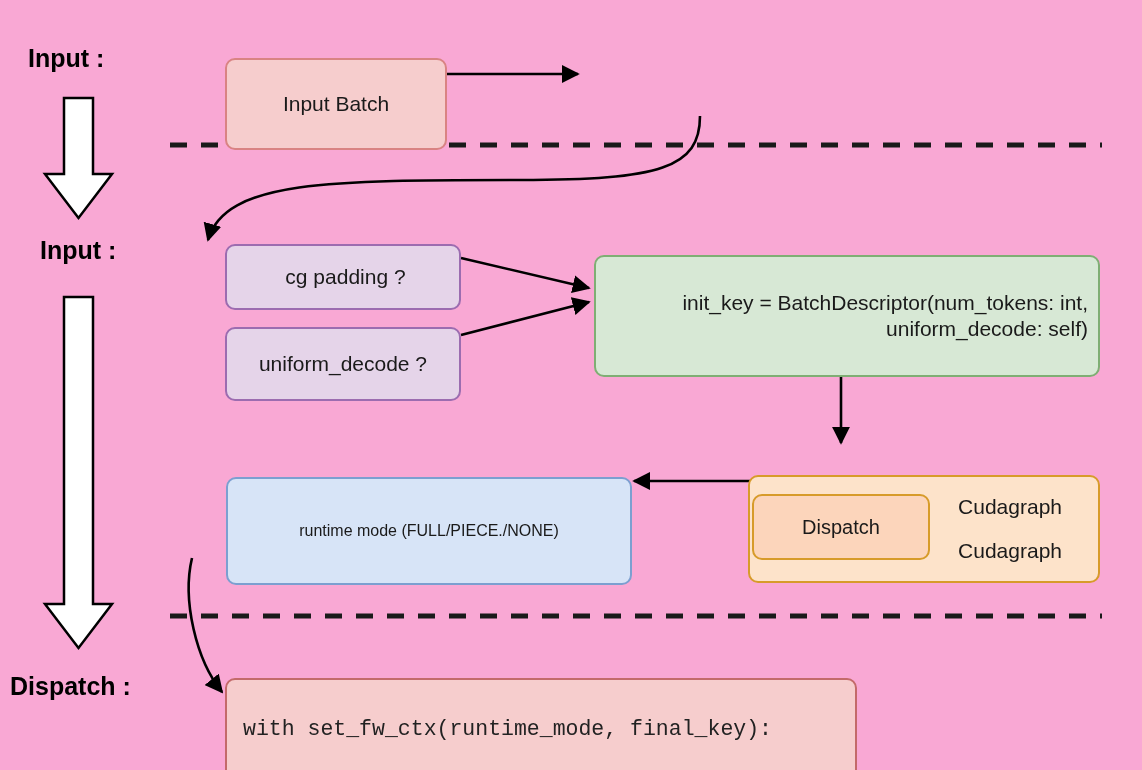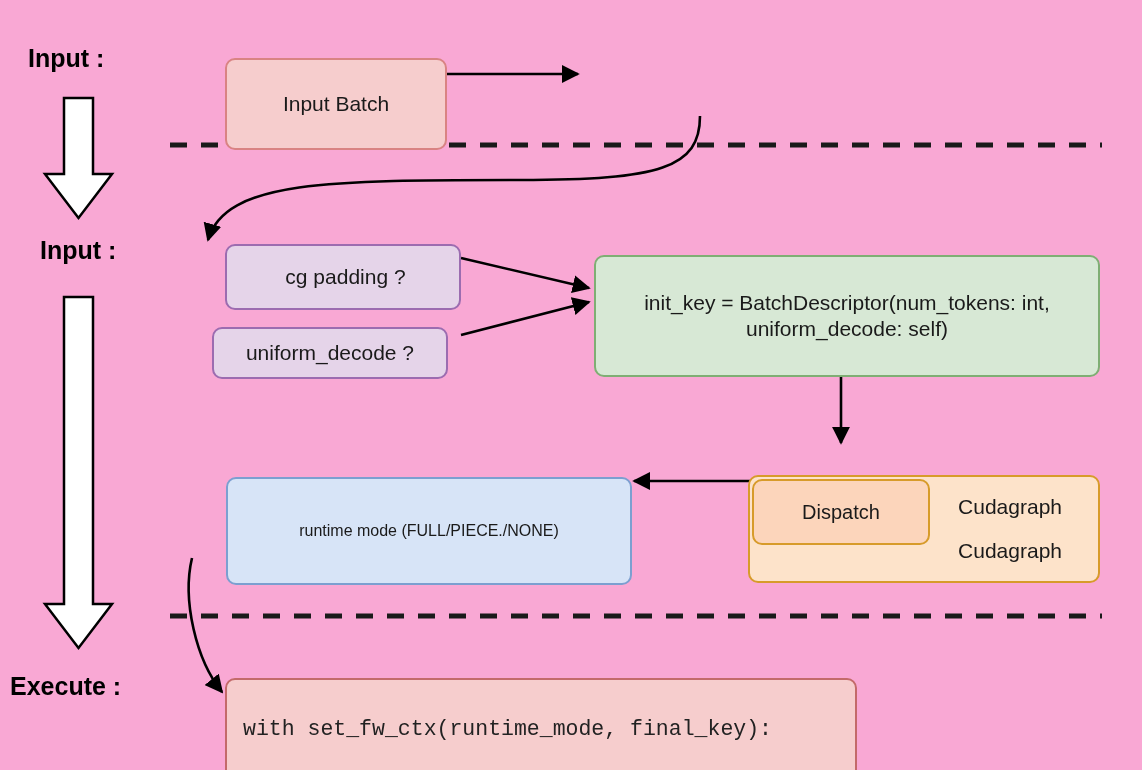--- a/index.html
+++ b/index.html
@@ -102,46 +102,46 @@
 
     <line x1="752" y1="481" x2="634" y2="481" stroke="#000000" stroke-width="2.6" marker-end="url(#arrow)"></line>
 
     <path d="M 192 558 C 182 600 196 660 222 692" fill="none" stroke="#000000" stroke-width="2.6" marker-end="url(#arrow)"></path>
   </svg>
 
   <div class="stage-label" style="left:28px; top:44px;">Input :</div>
 
   <div class="stage-label" style="left:40px; top:236px;">Input :</div>
 
-  <div class="stage-label" style="left:10px; top:672px;">Execute :</div>
+  <div class="stage-label" style="left:10px; top:672px;">Dispatch :</div>
 
   <div class="node node-input-batch" style="left:225px; top:28px; width:222px; height:92px;">
     <span>Input Batch</span>
   </div>
 
 
   <div class="node node-cg-padding" style="left:225px; top:214px; width:236px; height:66px;">
     <span>cg padding ?</span>
   </div>
 
-  <div class="node node-uniform" style="left:212px; top:297px; width:236px; height:52px;">
+  <div class="node node-uniform" style="left:225px; top:297px; width:236px; height:74px;">
     <span>uniform_decode ?</span>
   </div>
 
-  <div class="node node-init-key" style="left:594px; top:225px; width:506px; height:122px; flex-direction:column; justify-content:center;">
+  <div class="node node-init-key" style="left:594px; top:225px; width:506px; height:122px; flex-direction:column; justify-content:center;align-items:flex-end;">
     <span>init_key = BatchDescriptor(num_tokens: int,</span>
     <span>uniform_decode: self)</span>
   </div>
 
   <div class="node node-dispatcher" style="left:748px; top:445px; width:352px; height:108px; flex-direction:column; align-items:flex-end; justify-content:center; padding-right:36px;gap:17px;">
     <span>Cudagraph</span>
     <span>Cudagraph</span>
   </div>
 
-  <div class="node node-dispatch" style="left:752px; top:449px; width:178px; height:66px; font-size:20px;">
+  <div class="node node-dispatch" style="left:752px; top:464px; width:178px; height:66px; font-size:20px;">
     <span>Dispatch</span>
   </div>
 
   <div class="node node-runtime-mode" style="left:226px; top:447px; width:406px; height:108px; flex-direction:column; justify-content:center; font-size:16px;">
     <span>runtime mode (FULL/PIECE./NONE)</span>
   </div>
 
   <div class="node node-exec-code code" style="left:225px; top:648px; width:632px; height:102px; flex-direction:column; align-items:flex-start; justify-content:center;">
     <span>with set_fw_ctx(runtime_mode, final_key):</span>
   </div>

